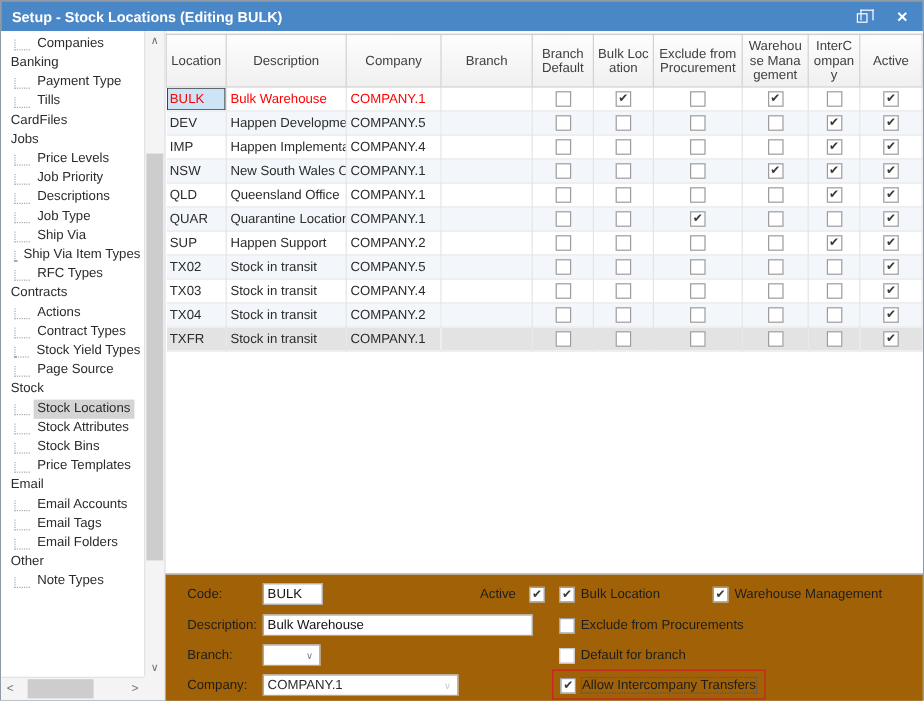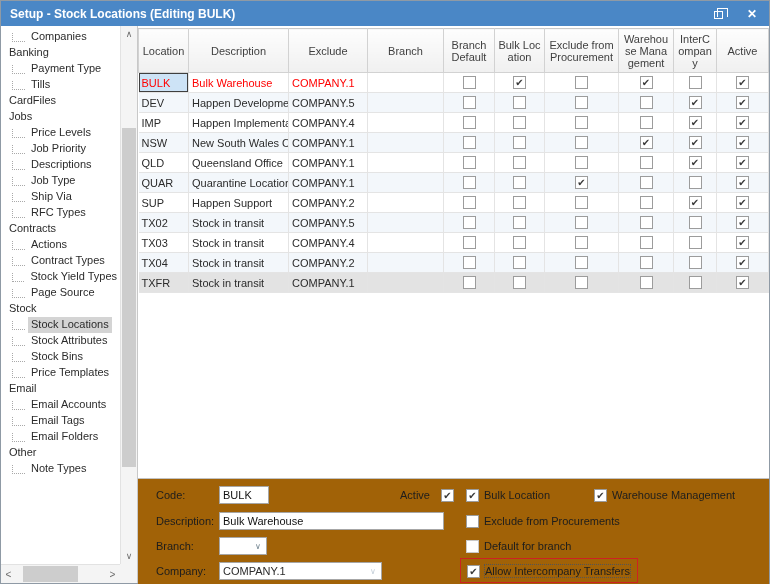--- a/index.html
+++ b/index.html
@@ -122,20 +122,24 @@
             <span class="elbow"></span>
             <span class="tree-label">Descriptions</span>
           </div>
           <div class="tree-row child">
             <span class="elbow"></span>
             <span class="tree-label">Job Type</span>
           </div>
           <div class="tree-row child">
             <span class="elbow"></span>
             <span class="tree-label">Ship Via</span>
+          </div>
+          <div class="tree-row child">
+            <span class="elbow"></span>
+            <span class="tree-label">Ship Via Item Types</span>
           </div>
           <div class="tree-row child">
             <span class="elbow"></span>
             <span class="tree-label">RFC Types</span>
           </div>
           <div class="tree-row parent">
             <span class="tree-label">Contracts</span>
           </div>
           <div class="tree-row child">
             <span class="elbow"></span>
@@ -225,21 +229,21 @@
               <col style="width:50px">
               <col style="width:74px">
               <col style="width:55px">
             <col style="width:43px">
               <col>
           </colgroup>
           <thead>
             <tr>
               <th class="h-left">Location</th>
               <th class="h-left">Description</th>
-              <th class="h-left">Exclude</th>
+              <th class="h-left">Company</th>
               <th class="h-left">Branch</th>
               <th class="h-center">Branch Default</th>
               <th class="h-center">Bulk Location</th>
               <th class="h-center">Exclude from Procurement</th>
               <th class="h-center">Warehouse Management</th>
               <th class="h-center">InterCompany</th>
               <th class="h-center">Active</th>
             </tr>
           </thead>
           <tbody id="grid-body">

